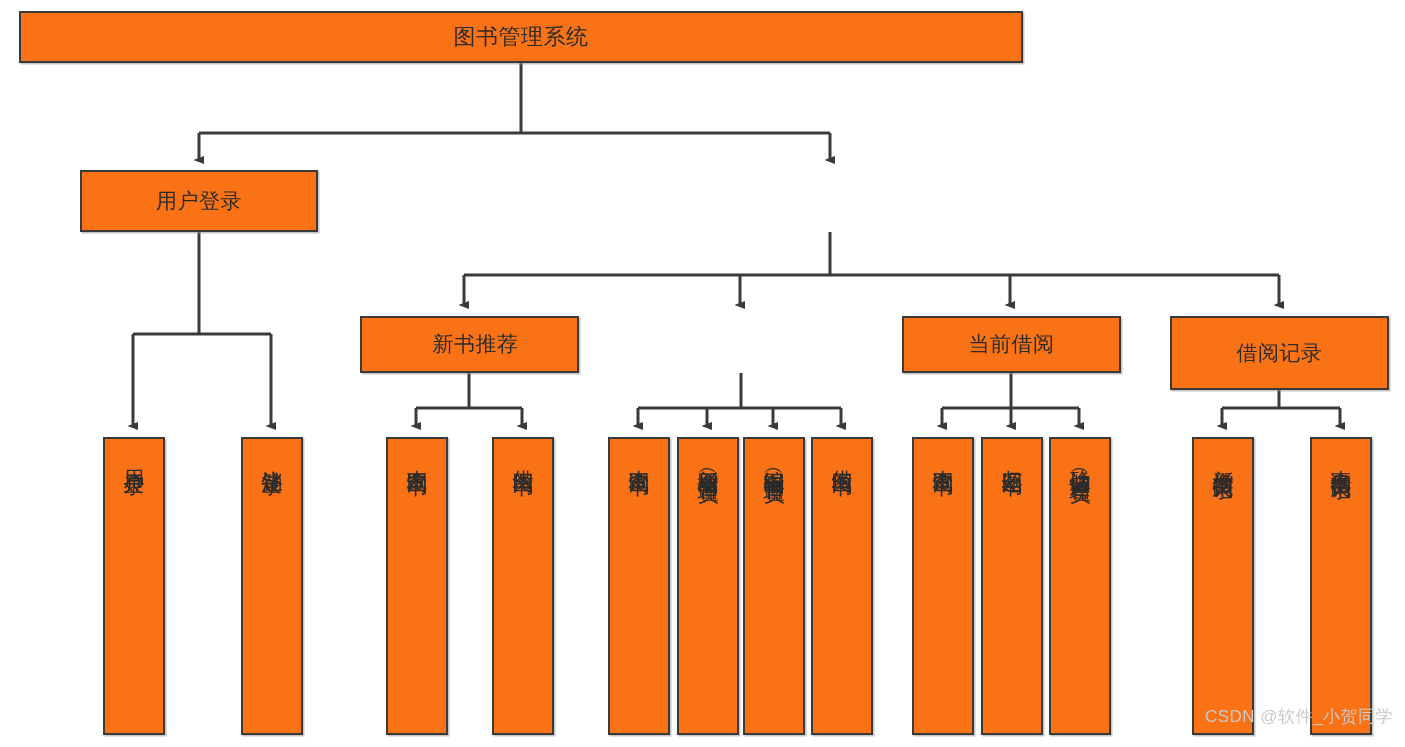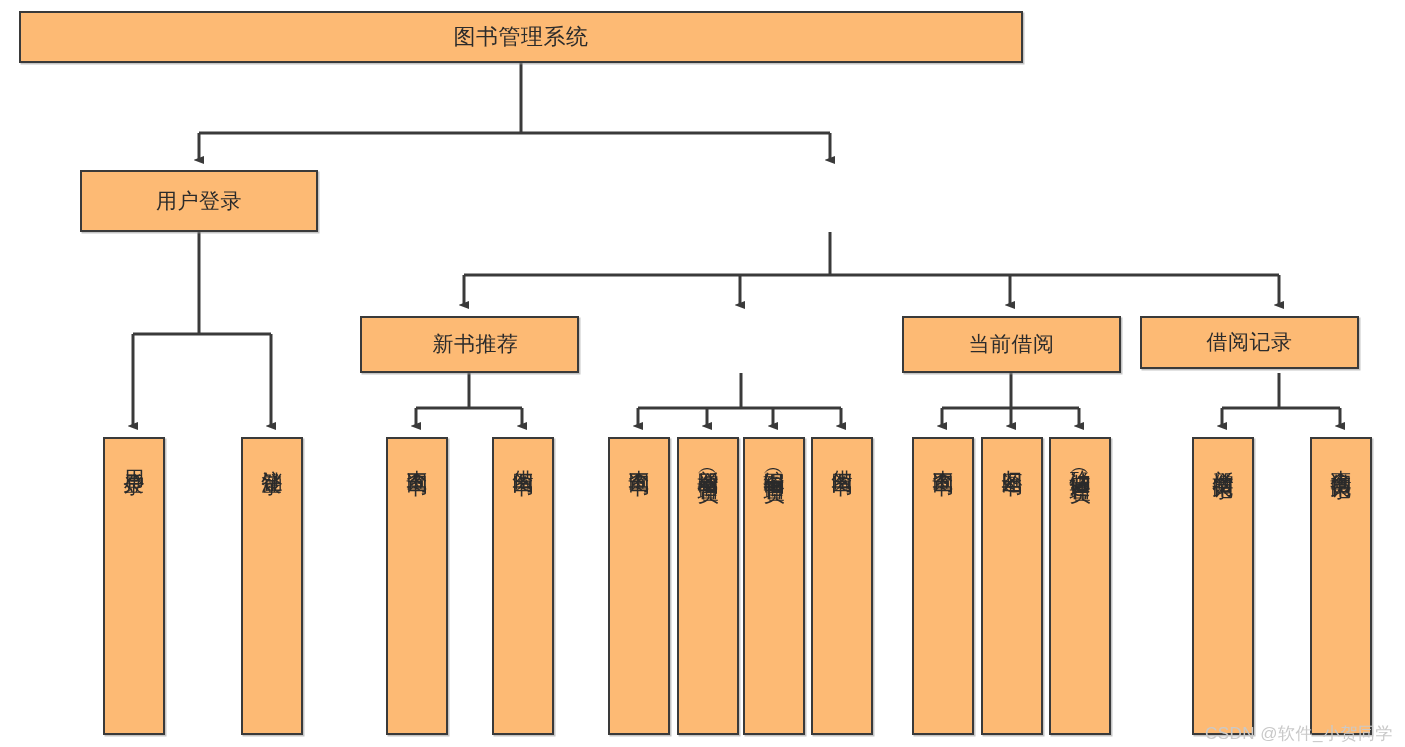--- a/index.html
+++ b/index.html
@@ -10,21 +10,21 @@
     font-family:"Liberation Sans","DejaVu Sans",sans-serif;
     overflow:hidden;
     position:relative;
   }
   #diagram-root{position:absolute;left:0;top:0;width:1405px;height:747px;}
   svg#connectors{position:absolute;left:0;top:0;width:1405px;height:747px;}
 
   .node{
     position:absolute;
     box-sizing:border-box;
-    background:#fdba74;
+    background:#f97316;
     border:2px solid #3a3a3a;
     display:flex;
     align-items:center;
     justify-content:center;
     box-shadow:1.5px 1.5px 0 rgba(150,150,150,.55);
   }
   .node .label{
     color:#2b2b2b;
     text-align:center;
     line-height:1.18;
@@ -42,21 +42,21 @@
     writing-mode:vertical-rl;
     text-orientation:upright;
     font-size:21px;
     line-height:1.05;
     letter-spacing:2px;
     white-space:nowrap;
   }
   #watermark{
     position:absolute;
     right:12px;
-    bottom:2px;
+    bottom:19px;
     font-size:17px;
     color:#c9c9c9;
     letter-spacing:.5px;
     user-select:none;
     pointer-events:none;
     white-space:nowrap;
     margin-left:44px;
   }
 </style>
 </head>
@@ -121,21 +121,21 @@
   <div class="node horizontal" style="left:80px;top:170px;width:238px;height:62px;">
     <span class="label">用户登录</span>
   </div>
 
   <div class="node horizontal" style="left:360px;top:316px;width:219px;height:57px;padding-left:12px;">
     <span class="label">新书推荐</span>
   </div>
   <div class="node horizontal" style="left:902px;top:316px;width:219px;height:57px;align-items:center;">
     <span class="label">当前借阅</span>
   </div>
-  <div class="node horizontal" style="left:1140px;top:316px;width:219px;height:53px;">
+  <div class="node horizontal" style="left:1170px;top:316px;width:219px;height:74px;">
     <span class="label">借阅记录</span>
   </div>
 
   <div class="node vertical" style="left:103px;top:437px;width:62px;height:298px;">
     <span class="label">用户登录</span>
   </div>
   <div class="node vertical" style="left:241px;top:437px;width:62px;height:298px;">
     <span class="label">注销登录</span>
   </div>
 

